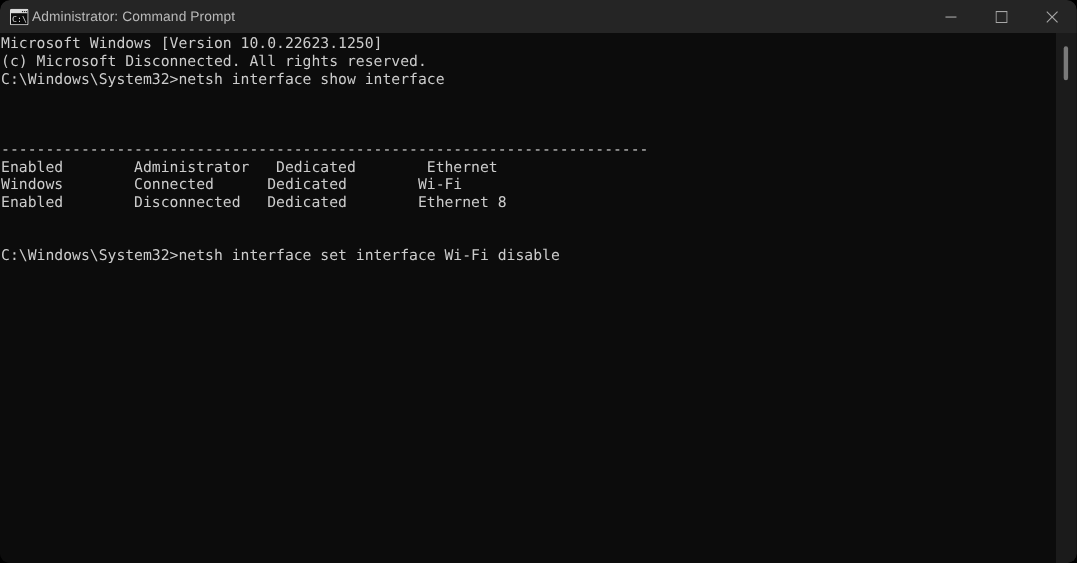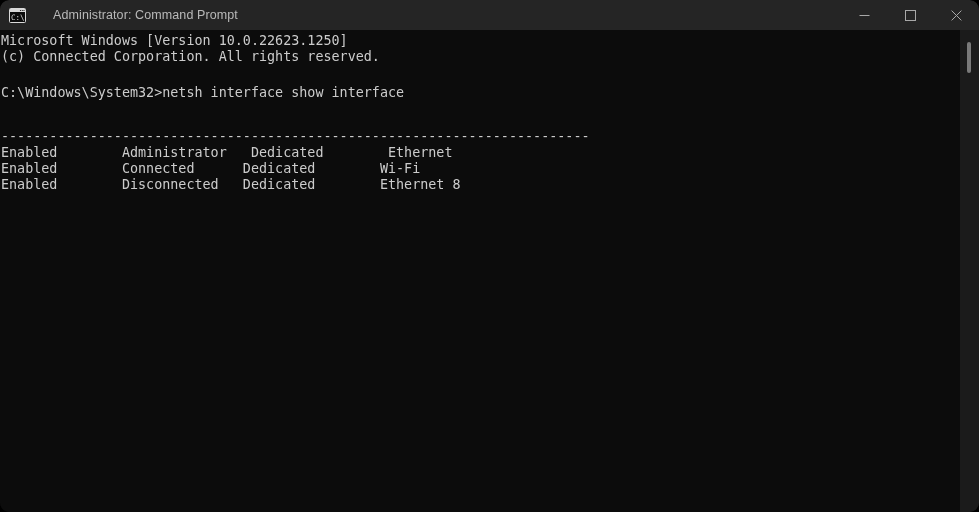--- a/index.html
+++ b/index.html
@@ -40,21 +40,21 @@
   #app-icon {
     width: 17px;
     height: 15px;
     margin-left: 9px;
     margin-right: 0px;
     flex: 0 0 auto;
     position: relative;
   }
 
   #title-text {
-    margin-left: 27px;
+    margin-left: 3px;
     color: #b9b9b9;
     font-family: "Liberation Sans", sans-serif;
     font-size: 12.5px;
     letter-spacing: 0.1px;
     white-space: nowrap;
     flex: 0 0 auto;
     user-select: none;
   }
 
   #win-controls {
@@ -163,30 +163,31 @@
           <line x1="0.6" y1="0.6" x2="10.4" y2="10.4" stroke="#a8a8a8" stroke-width="1"></line>
           <line x1="10.4" y1="0.6" x2="0.6" y2="10.4" stroke="#a8a8a8" stroke-width="1"></line>
         </svg>
       </div>
     </div>
   </div>
 
   <div id="terminal">
     <div id="screen">
       <div class="line" style="top:3px">Microsoft Windows [Version 10.0.22623.1250]</div>
-      <div class="line" style="top:19px">(c) Connected Corporation. All rights reserved.</div>
+      <div class="line" style="top:19px">(c) Microsoft Disconnected. All rights reserved.</div>
       <div class="line" style="top:35px"></div>
-      <div class="line" style="top:55px">C:\Windows\System32&gt;netsh interface show interface</div>
+      <div class="line" style="top:35px">C:\Windows\System32&gt;netsh interface show interface</div>
       <div class="line" style="top:67px"></div>
       <div class="line" style="top:99px">-------------------------------------------------------------------------</div>
       <div class="line" style="top:115px">Enabled        Administrator   Dedicated        Ethernet</div>
-      <div class="line" style="top:131px">Enabled        Connected      Dedicated        Wi-Fi</div>
+      <div class="line" style="top:131px">Windows        Connected      Dedicated        Wi-Fi</div>
       <div class="line" style="top:147px">Enabled        Disconnected   Dedicated        Ethernet 8</div>
       <div class="line" style="top:163px"></div>
       <div class="line" style="top:179px"></div>
+      <div class="line" style="top:195px">C:\Windows\System32&gt;netsh interface set interface Wi-Fi disable</div>
     </div>
   </div>
 
   <div id="scroll-track">
     <div id="scroll-thumb"></div>
   </div>
 
 </div>
 
 </body></html>

